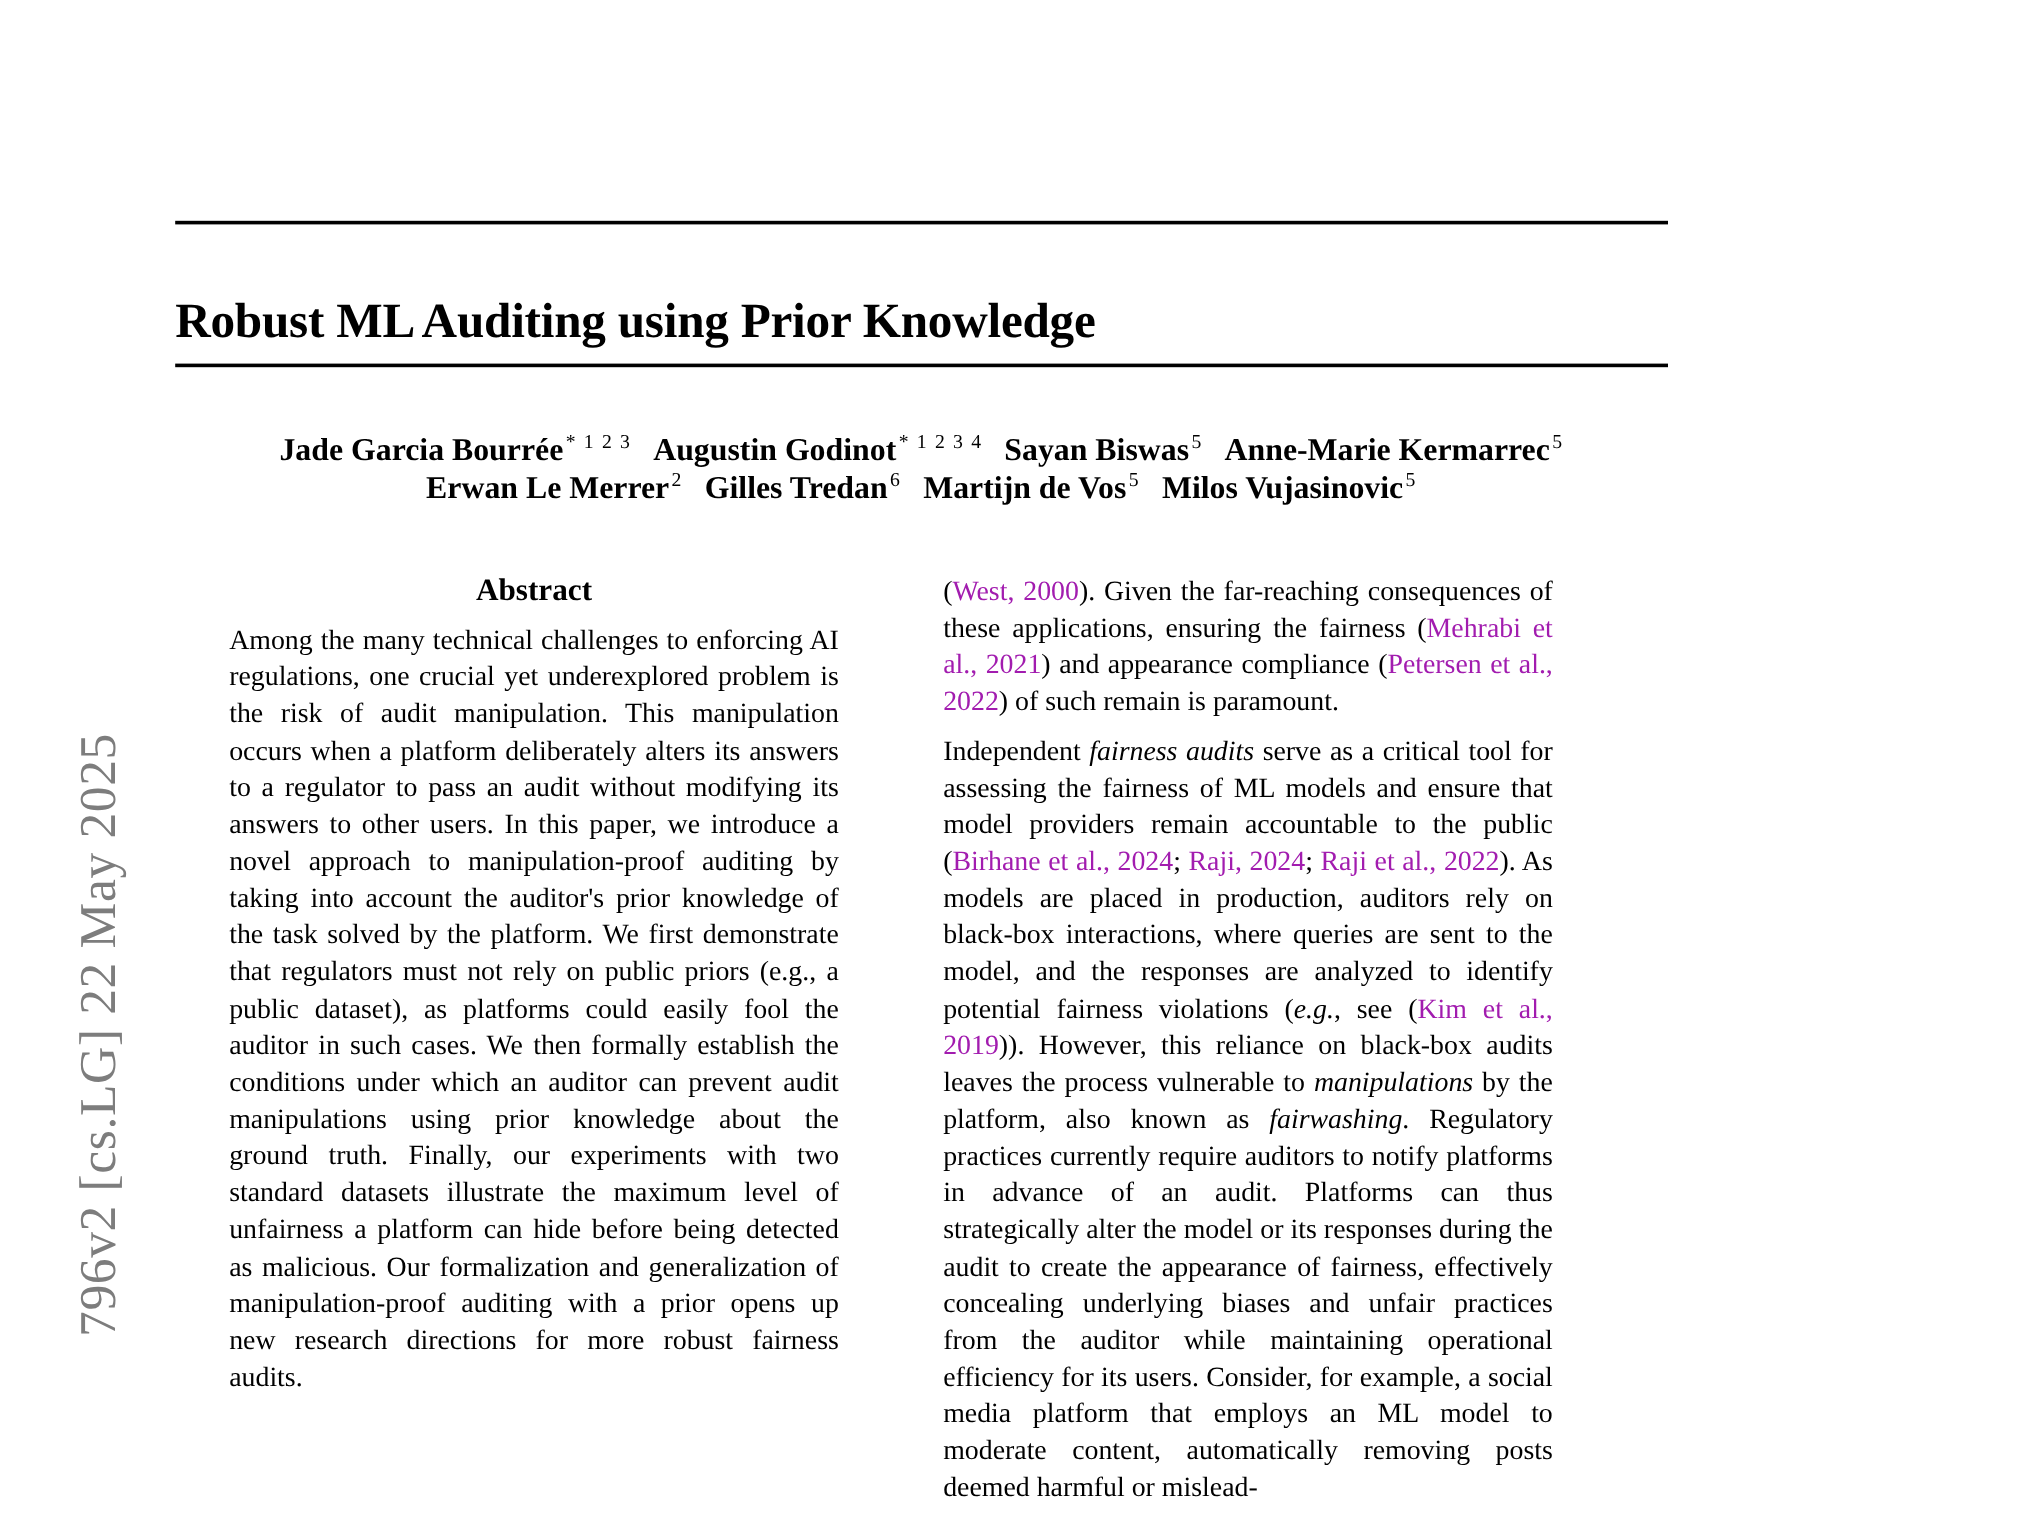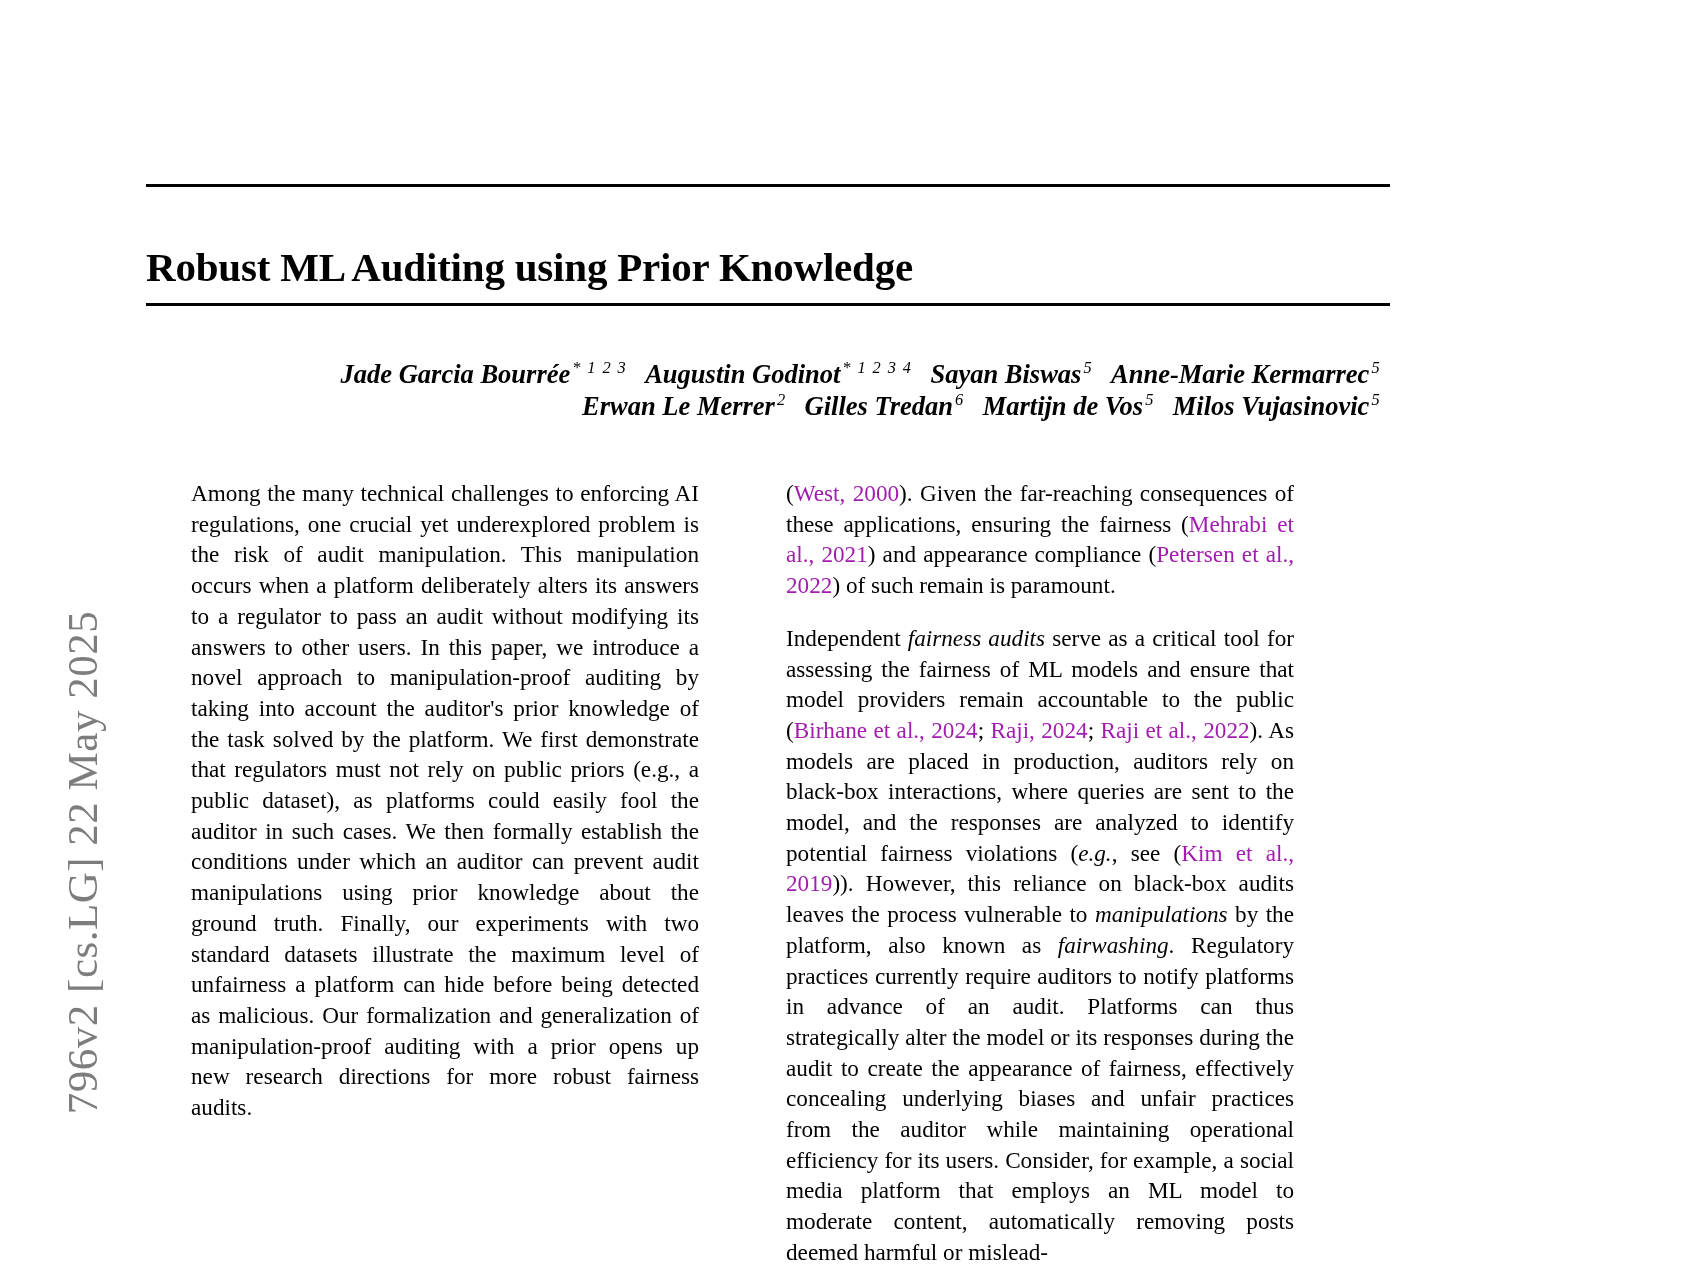--- a/index.html
+++ b/index.html
@@ -62,25 +62,24 @@
     letter-spacing: -0.2px;
     line-height: 1.1;
   }
 
   
   .authors {
     position: absolute;
     left: 146px;
     top: 358px;
     width: 1244px;
-    text-align: right;
+    text-align: center;
     font-size: 26.5px;
     font-weight: bold;
     line-height: 1.18;
-    font-style: italic;
   }
   .author {
     white-space: nowrap;
     margin: 0 9px;
   }
   .author sup {
     font-size: 0.62em;
     font-weight: normal;
     vertical-align: super;
     letter-spacing: 1.4px;
@@ -106,21 +105,21 @@
     font-size: 26px;
     font-weight: bold;
     margin: 0 0 12px 0;
     line-height: 1.1;
   }
 
   .col p {
     margin: 0 0 0 0;
     text-indent: 0;
   }
-  .col p + p { margin-top: 22px; }
+  .col p + p { margin-top: 10px; }
 
   .cite { color: #a21caf; }
   .it { font-style: italic; }
 </style>
 </head>
 <body>
 
 <div class="page">
 
   <div class="arxiv-stamp">796v2  [cs.LG]  22 May 2025</div>
@@ -129,20 +128,21 @@
 
   <h1 class="paper-title">Robust ML Auditing using Prior Knowledge</h1>
 
   <div class="rule rule-bottom"></div>
 
   <div class="authors">
     <span class="author"><span>Jade Garcia Bourrée</span><sup>* 1 2 3</sup></span><span class="author"><span>Augustin Godinot</span><sup>* 1 2 3 4</sup></span><span class="author"><span>Sayan Biswas</span><sup>5</sup></span><span class="author"><span>Anne-Marie Kermarrec</span><sup>5</sup></span><br><span class="author"><span>Erwan Le Merrer</span><sup>2</sup></span><span class="author"><span>Gilles Tredan</span><sup>6</sup></span><span class="author"><span>Martijn de Vos</span><sup>5</sup></span><span class="author"><span>Milos Vujasinovic</span><sup>5</sup></span>
   </div>
 
   <div class="col col-left">
+    <div class="abstract-heading">Abstract</div>
     <p>Among the many technical challenges to enforcing AI regulations, one crucial yet underexplored problem is the risk of audit manipulation. This manipulation occurs when a platform deliberately alters its answers to a regulator to pass an audit without modifying its answers to other users. In this paper, we introduce a novel approach to manipulation-proof auditing by taking into account the auditor's prior knowledge of the task solved by the platform. We first demonstrate that regulators must not rely on public priors (e.g., a public dataset), as platforms could easily fool the auditor in such cases. We then formally establish the conditions under which an auditor can prevent audit manipulations using prior knowledge about the ground truth. Finally, our experiments with two standard datasets illustrate the maximum level of unfairness a platform can hide before being detected as malicious. Our formalization and generalization of manipulation-proof auditing with a prior opens up new research directions for more robust fairness audits.</p>
   </div>
 
   <div class="col col-right">
     <p>(<span class="cite"><span>West</span>, <span>2000</span></span><span>). Given the far-reaching consequences of these applications, ensuring the fairness (</span><span class="cite">Mehrabi et al., 2021</span><span>) and appearance compliance (</span><span class="cite">Petersen et al., 2022</span><span>) of such remain is paramount.</span></p>
 
     <p><span>Independent </span><span class="it">fairness audits</span><span> serve as a critical tool for assessing the fairness of ML models and ensure that model providers remain accountable to the public (</span><span class="cite">Birhane et al., 2024</span><span>; </span><span class="cite">Raji, 2024</span><span>; </span><span class="cite">Raji et al., 2022</span><span>). As models are placed in production, auditors rely on black-box interactions, where queries are sent to the model, and the responses are analyzed to identify potential fairness violations (</span><span class="it">e.g.</span><span>, see (</span><span class="cite">Kim et al., 2019</span><span>)). However, this reliance on black-box audits leaves the process vulnerable to </span><span class="it">manipulations</span><span> by the platform, also known as </span><span class="it">fairwashing</span><span>. Regulatory practices currently require auditors to notify platforms in advance of an audit. Platforms can thus strategically alter the model or its responses during the audit to create the appearance of fairness, effectively concealing underlying biases and unfair practices from the auditor while maintaining operational efficiency for its users. Consider, for example, a social media platform that employs an ML model to moderate content, automatically removing posts deemed harmful or mislead-</span></p>
   </div>
 
 </div>

